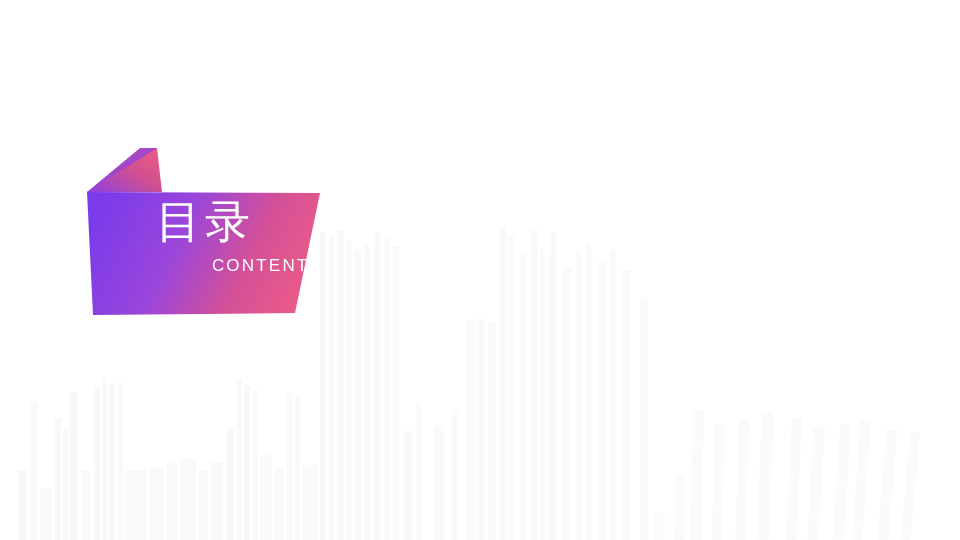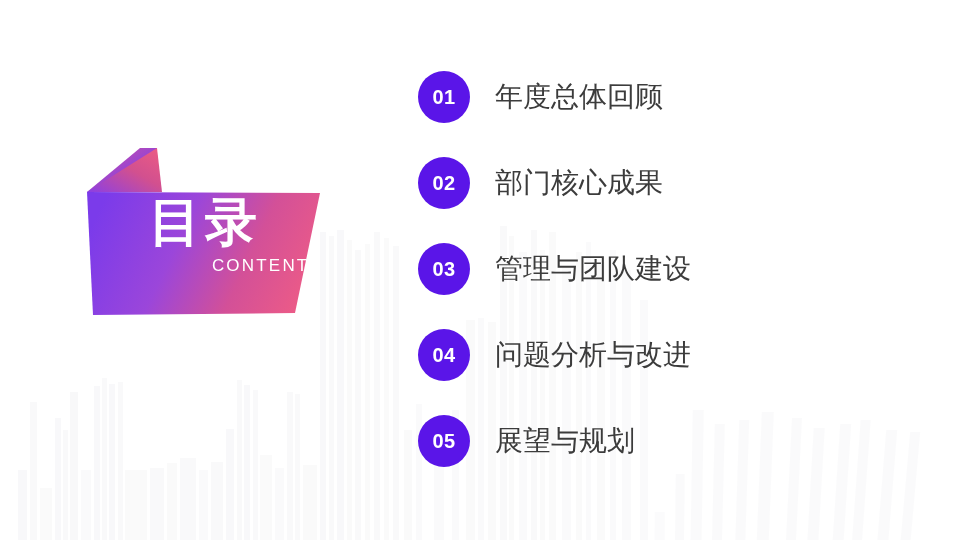--- a/index.html
+++ b/index.html
@@ -45,23 +45,23 @@
     position: absolute;
     left: 17px;
     top: 52px;
     width: 236px;
     text-align: center;
     color: #ffffff;
     z-index: 3;
     pointer-events: none;
   }
   .ribbon-title {
-    font-size: 52px;
+    font-size: 45px;
     line-height: 60px;
-    font-weight: 700;
+    font-weight: 400;
     letter-spacing: 4px;
     color: #ffffff;
     white-space: nowrap;
   }
   .ribbon-sub {
     margin-top: 4px;
     font-size: 17px;
     line-height: 20px;
     font-weight: 400;
     letter-spacing: 2.2px;
@@ -211,42 +211,14 @@
       <polygon points="17,52 87,8 92,52" fill="url(#gradFold)"></polygon>
 
       <polygon points="17,52 250,53 225,173 23,175" fill="url(#gradMain)"></polygon>
     </svg>
     <div class="ribbon-text">
       <div class="ribbon-title">目录</div>
       <div class="ribbon-sub">CONTENTS</div>
     </div>
   </div>
 
-  <div id="contents-list">
-
-    <div class="content-item">
-      <div class="num-badge">01</div>
-      <div class="item-label">年度总体回顾</div>
-    </div>
-
-    <div class="content-item">
-      <div class="num-badge">02</div>
-      <div class="item-label">部门核心成果</div>
-    </div>
-
-    <div class="content-item">
-      <div class="num-badge">03</div>
-      <div class="item-label">管理与团队建设</div>
-    </div>
-
-    <div class="content-item">
-      <div class="num-badge">04</div>
-      <div class="item-label">问题分析与改进</div>
-    </div>
-
-    <div class="content-item">
-      <div class="num-badge">05</div>
-      <div class="item-label">展望与规划</div>
-    </div>
-
-  </div>
 
 </div>
 
 </body></html>

